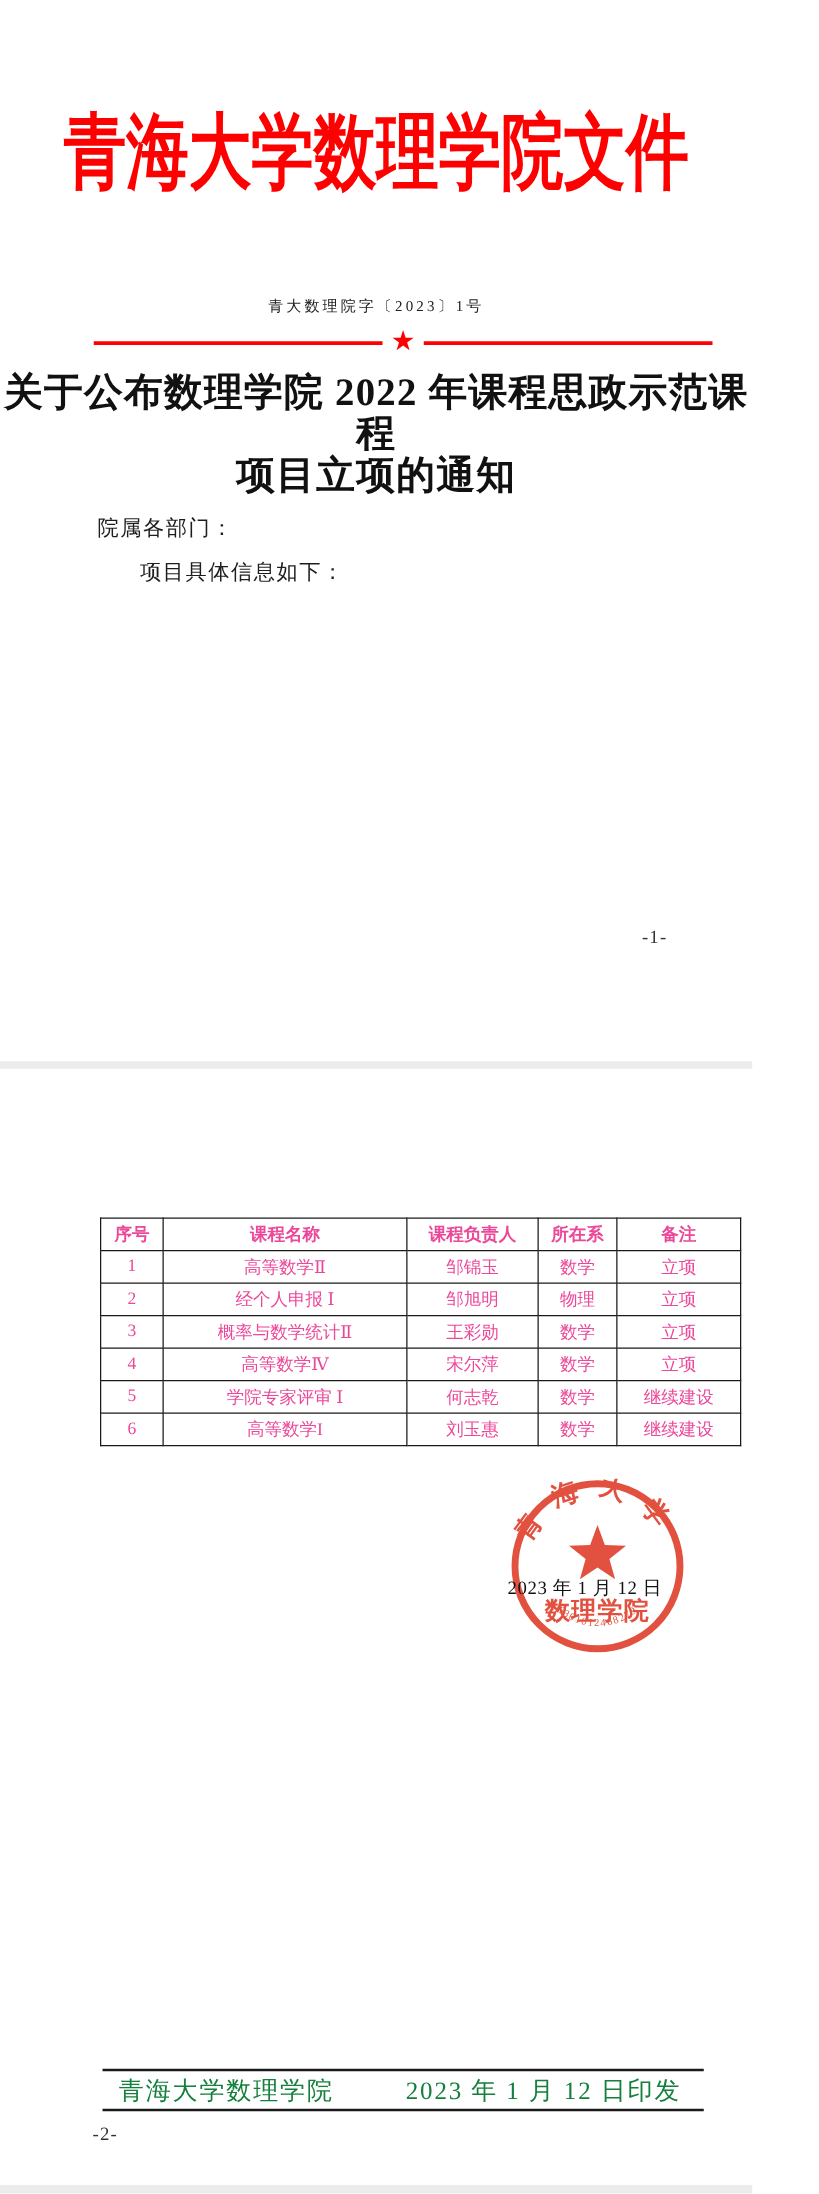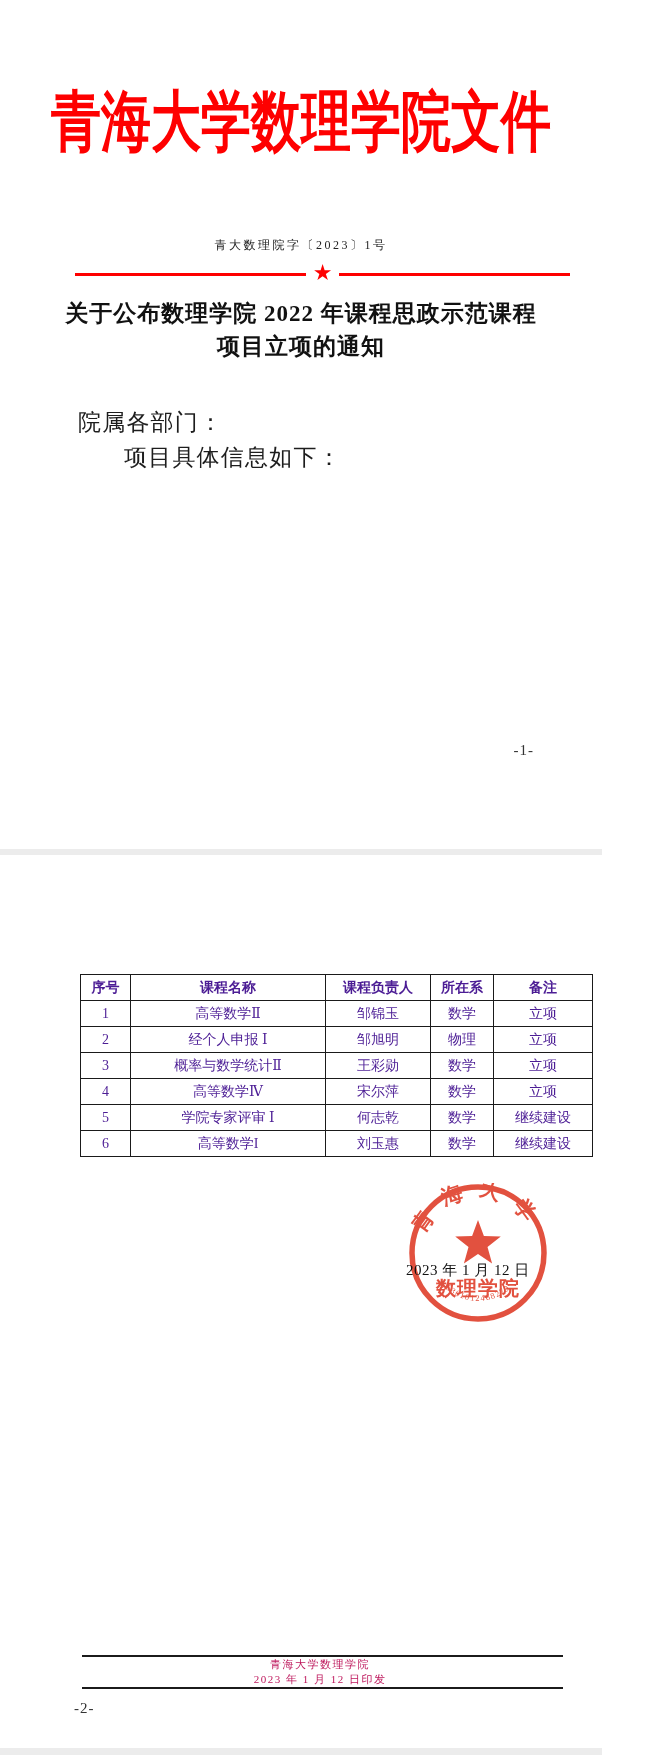--- a/index.html
+++ b/index.html
@@ -18,54 +18,54 @@
     font-size:12px;letter-spacing:2.5px;color:#222;
   }
   .red-rule{
     position:absolute;top:263px;left:75px;width:495px;height:22px;
     display:flex;align-items:center;gap:7px;
   }
   .red-rule .line{flex:1;height:3px;background:var(--rule-red,#fe0000);}
   .red-rule .star{color:var(--rule-red,#fe0000);font-size:22px;line-height:1;transform:translateY(-1px);}
   .doc-title{
     position:absolute;top:297px;left:0;right:0;text-align:center;
-    font-size:23px;font-weight:bold;line-height:33px;letter-spacing:1px;color:#111;
+    font-size:31px;font-weight:bold;line-height:33px;letter-spacing:1px;color:#111;
   }
   .body-block{
     position:absolute;top:405px;left:78px;width:504px;
-    font-size:23px;line-height:35px;letter-spacing:1.2px;text-align:justify;color:#1d1d1d;
+    font-size:17px;line-height:35px;letter-spacing:1.2px;text-align:justify;color:#1d1d1d;
   }
   .body-block p{margin:0;}
   .body-block .indent{text-indent:2em;}
   .page-num-1{position:absolute;top:742px;right:68px;font-size:15px;letter-spacing:1px;color:#333;}
   
   .separator{position:absolute;left:0;width:100%;height:6px;background:#ececec;}
   .sep-mid{top:849px;}
   .sep-bottom{top:1748px;height:7px;}
   
   .course-table{
     position:absolute;top:974px;left:80px;border-collapse:collapse;table-layout:fixed;width:512px;
   }
   .course-table th,.course-table td{
     border:1px solid #1a1a1a;height:25px;text-align:center;vertical-align:middle;
-    font-size:14px;padding:0;color:#4c1d95;white-space:nowrap;overflow:hidden;
+    font-size:14px;padding:0;color:#ec4899;white-space:nowrap;overflow:hidden;
   }
   .course-table th{font-weight:bold;}
   .col-idx{width:50px;} .col-name{width:195px;} .col-leader{width:105px;}
   .col-dept{width:63px;} .col-note{width:99px;}
   .seal{position:absolute;left:408px;top:1183px;width:140px;height:140px;opacity:.92;}
   .date-line{
     position:absolute;top:1261px;left:406px;width:150px;
     font-size:15px;letter-spacing:.5px;color:#111;white-space:nowrap;
   }
   .print-footer{
     position:absolute;top:1655px;left:82px;width:450px;height:30px;box-sizing:content-box;
     border-top:2px solid #1b1b1b;border-bottom:2px solid #1b1b1b;
     display:flex;align-items:center;justify-content:space-between;
-    padding:0 18px 0 13px;font-size:11px;letter-spacing:1.5px;color:#be185d;flex-direction:column;
+    padding:0 18px 0 13px;font-size:20px;letter-spacing:1.5px;color:#15803d;
   }
   .page-num-2{position:absolute;top:1700px;left:74px;font-size:15px;letter-spacing:1px;color:#333;}
 </style>
 </head>
 <body>
 
 <div class="canvas">
 
   <div class="masthead">青海大学数理学院文件</div>
 

